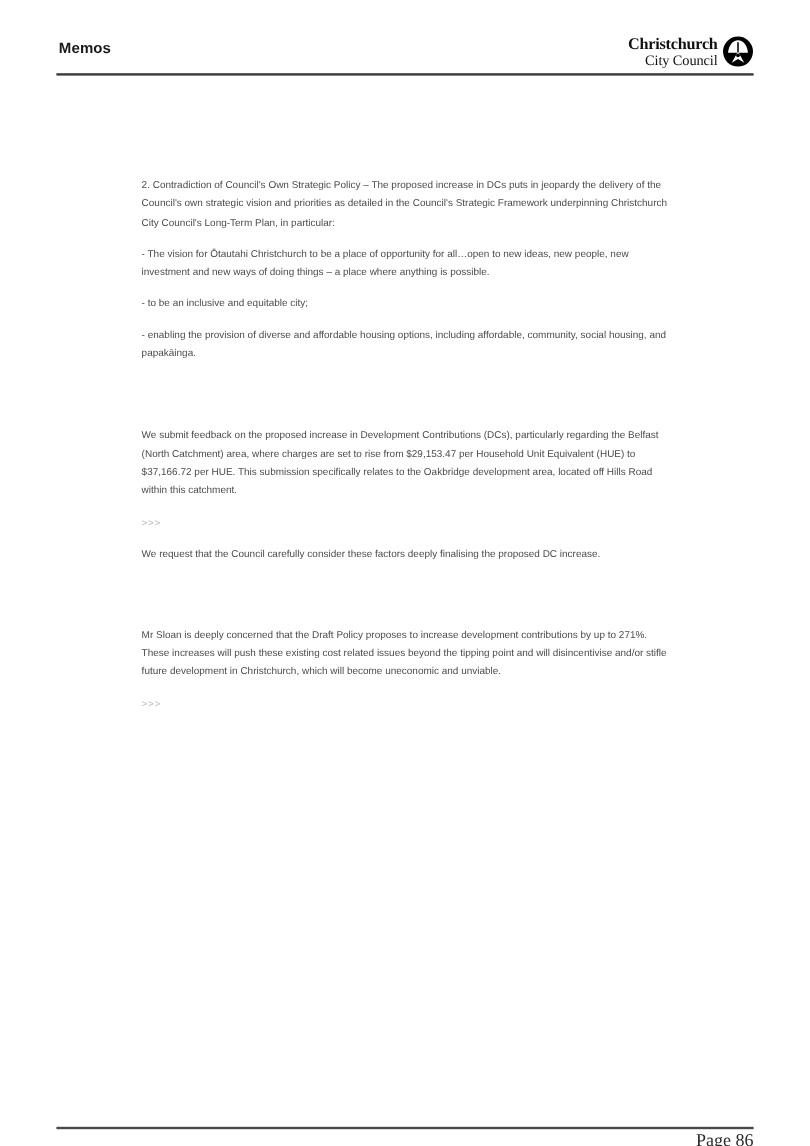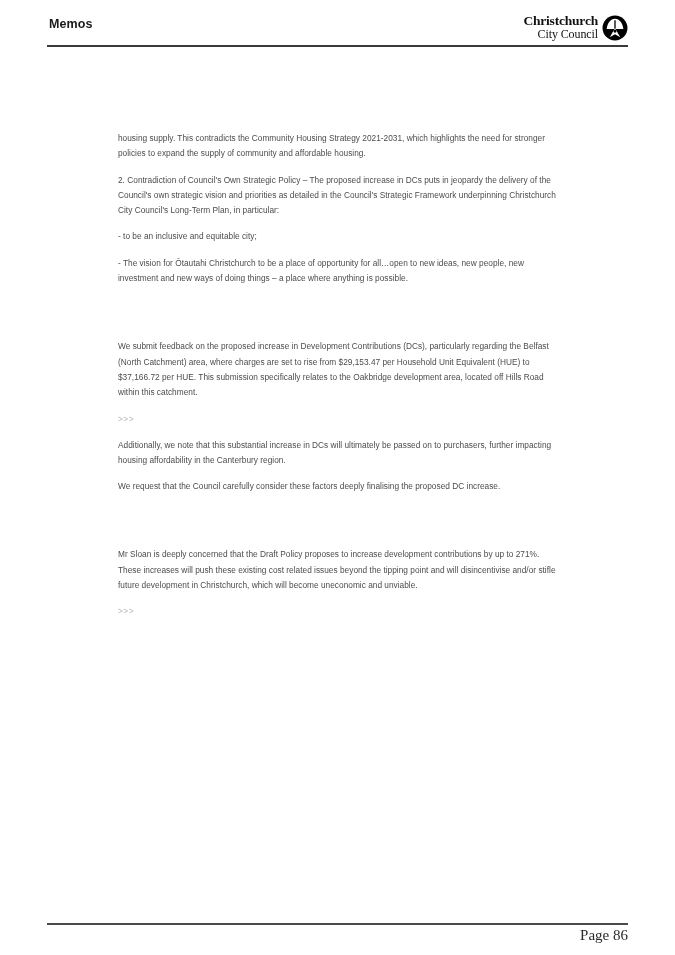--- a/index.html
+++ b/index.html
@@ -14,20 +14,21 @@
     font-family: "Liberation Sans", sans-serif;
     -webkit-font-smoothing: antialiased;
   }
 
   
   .page {
     position: absolute;
     inset: 0;
     background: #ffffff;
     overflow: hidden;
+    margin-top: 16px;
   }
 
   
   .page-header {
     position: absolute;
     left: 47px;
     top: 14px;
     width: 581px;
     height: 30px;
   }
@@ -38,21 +39,21 @@
     font-size: 12.5px;
     font-weight: bold;
     color: #1a1a1a;
     letter-spacing: 0.1px;
   }
   .brand {
     position: absolute;
     right: 0px;
     top: 0px;
     display: flex;
-    align-items: flex-end;
+    align-items: flex-start;
     gap: 4px;
   }
   .brand-text {
     text-align: right;
     line-height: 1.04;
     color: #111111;
     font-family: "Liberation Serif", serif;
   }
   .brand-line1 {
     font-size: 13.5px;
@@ -150,30 +151,29 @@
         <path d="M50 20 L50 62" stroke="#000000" stroke-width="5" fill="none"></path>
         <path d="M50 50 L30 86 L50 74 L70 86 Z" fill="#ffffff"></path>
         <circle cx="50" cy="62" r="6" fill="#000000"></circle>
       </svg>
     </div>
   </div>
   <div class="header-rule"></div>
 
   <div class="content">
 
-    <p class="para">housing supply. This contradicts the Community Housing Strategy 2021-2031, which highlights the need for stronger policies to expand the supply of community and affordable housing.</p>
     <p class="para">2. Contradiction of Council's Own Strategic Policy – The proposed increase in DCs puts in jeopardy the delivery of the Council's own strategic vision and priorities as detailed in the Council's Strategic Framework underpinning Christchurch City Council's Long-Term Plan, in particular:</p>
+    <p class="para">- The vision for Ōtautahi Christchurch to be a place of opportunity for all…open to new ideas, new people, new investment and new ways of doing things – a place where anything is possible.</p>
     <p class="para">- to be an inclusive and equitable city;</p>
-    <p class="para">- The vision for Ōtautahi Christchurch to be a place of opportunity for all…open to new ideas, new people, new investment and new ways of doing things – a place where anything is possible.</p>
+    <p class="para">- enabling the provision of diverse and affordable housing options, including affordable, community, social housing, and papakāinga.</p>
 
     <div class="spacer-lg"></div>
 
     <p class="para">We submit feedback on the proposed increase in Development Contributions (DCs), particularly regarding the Belfast (North Catchment) area, where charges are set to rise from $29,153.47 per Household Unit Equivalent (HUE) to $37,166.72 per HUE. This submission specifically relates to the Oakbridge development area, located off Hills Road within this catchment.</p>
     <p class="chev">&gt;&gt;&gt;</p>
-    <p class="para">Additionally, we note that this substantial increase in DCs will ultimately be passed on to purchasers, further impacting housing affordability in the Canterbury region.</p>
     <p class="para">We request that the Council carefully consider these factors deeply finalising the proposed DC increase.</p>
 
     <div class="spacer-lg"></div>
 
     <p class="para">Mr Sloan is deeply concerned that the Draft Policy proposes to increase development contributions by up to 271%. These increases will push these existing cost related issues beyond the tipping point and will disincentivise and/or stifle future development in Christchurch, which will become uneconomic and unviable.</p>
     <p class="chev">&gt;&gt;&gt;</p>
 
   </div>
 
   <div class="footer-rule"></div>

